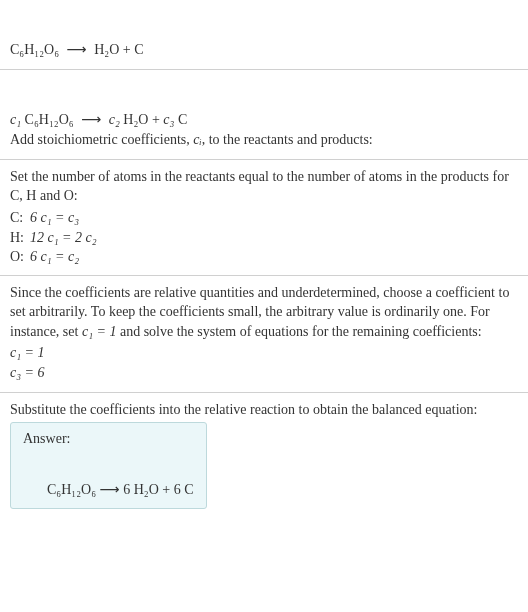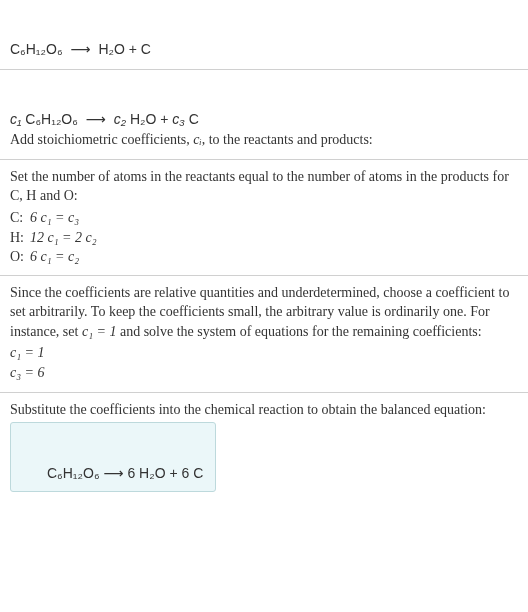--- a/index.html
+++ b/index.html
@@ -17,21 +17,21 @@
     .hr {
       border: none;
       border-top: 1px solid #d0d0d0;
       margin: 0;
     }
     .line {
       margin: 1px 0;
       line-height: 1.4;
     }
     .formula {
-      font-family: Liberation Sans, sans-serif;
+      font-family: Liberation Serif, serif;
       margin-top: 34px;
     }
     .arrow {
       display: inline-block;
       margin: 0 4px;
     }
     .eq-table {
       border-collapse: collapse;
       margin-top: 2px;
     }
@@ -111,17 +111,18 @@
   <div class="line">
     <span>Since the coefficients are relative quantities and underdetermined, choose a coefficient to set arbitrarily. To keep the coefficients small, the arbitrary value is ordinarily one. For instance, set </span><span class="ci">c₁ = 1</span><span> and solve the system of equations for the remaining coefficients:</span>
   </div>
   <div class="line ci">c₁ = 1</div>
   <div class="line ci">c₃ = 6</div>
 </div>
 
 <hr class="hr">
 
 <div class="section">
-  <div class="line">Substitute the coefficients into the chemical reaction to obtain the balanced equation:</div>
+  <div class="line">Substitute the coefficients into the relative reaction to obtain the balanced equation:</div>
   <div class="answer-box">
+    <div class="answer-label">Answer:</div>
     <div class="answer-eq formula">C₆H₁₂O₆  ⟶  6 H₂O + 6 C</div>
   </div>
 </div>
 
 </body></html>

